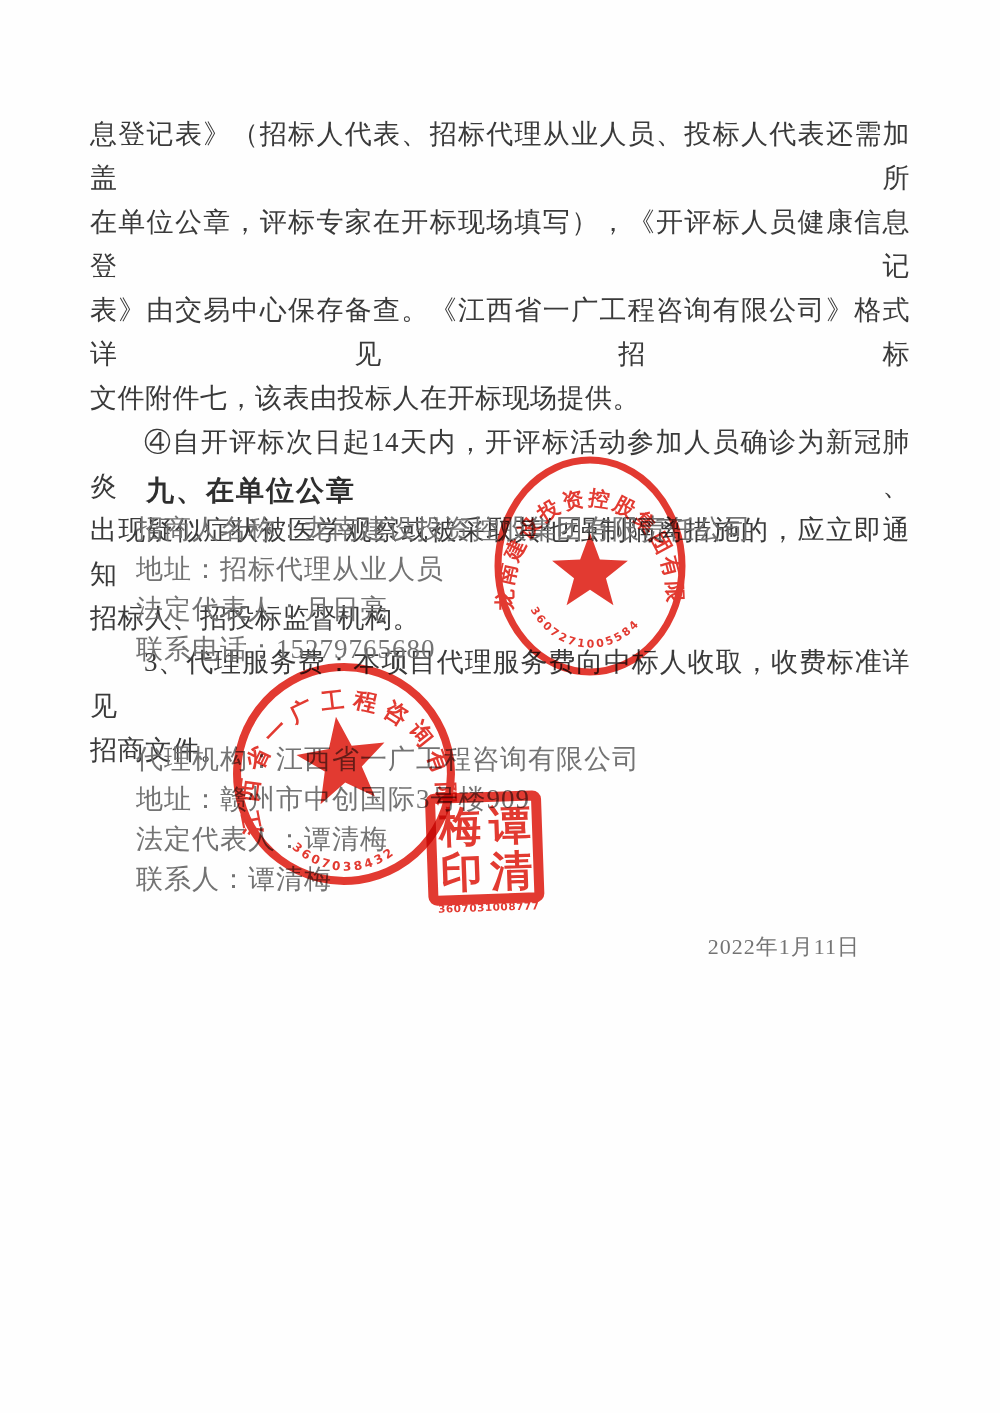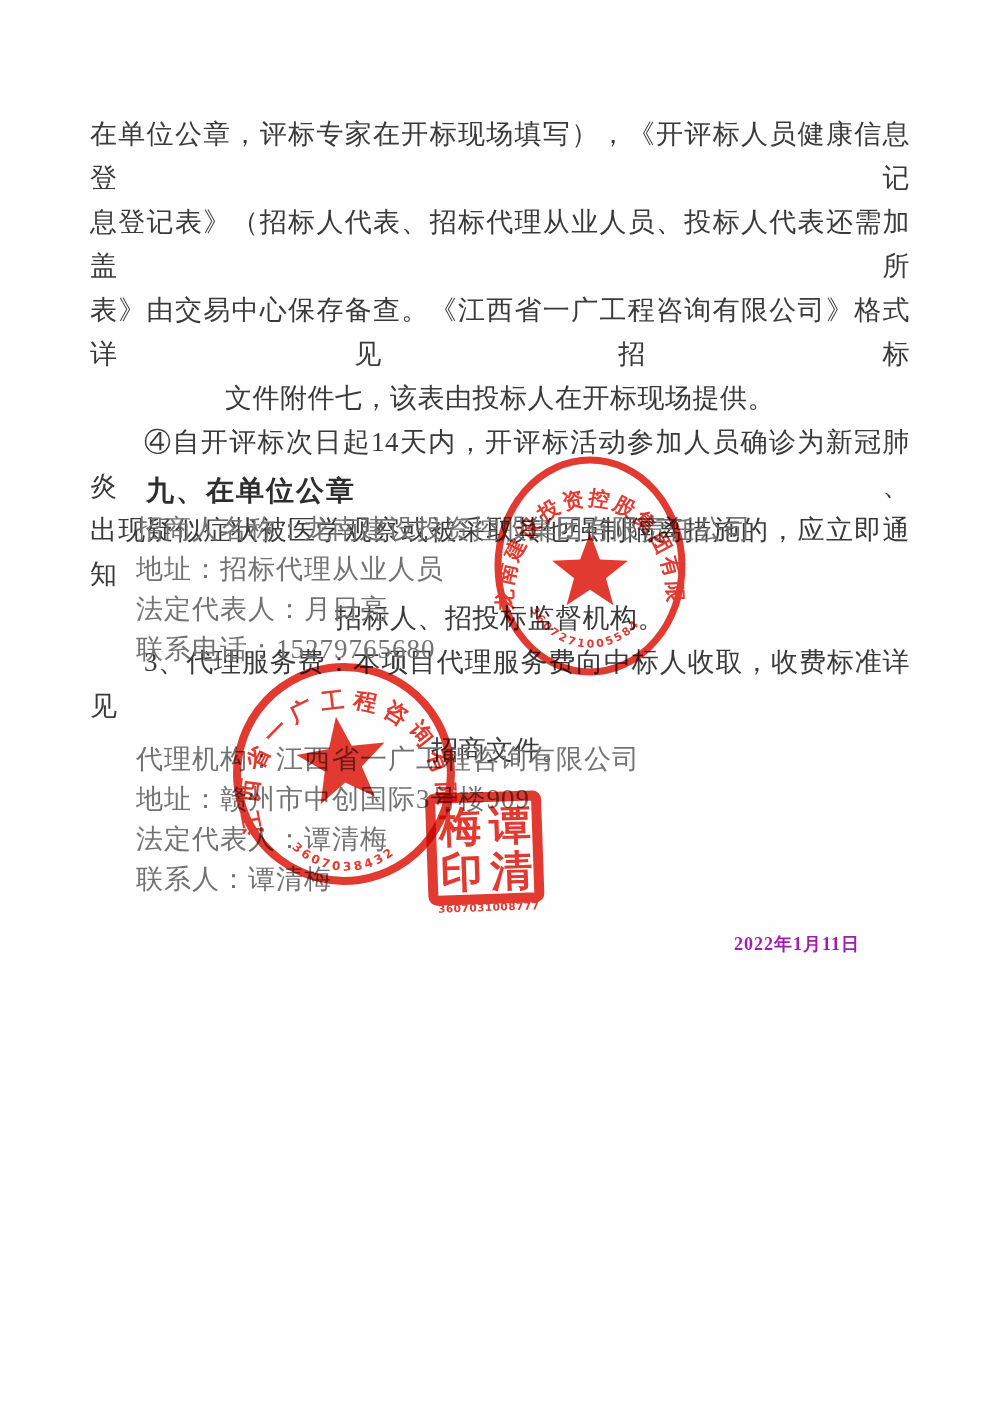--- a/index.html
+++ b/index.html
@@ -9,41 +9,41 @@
     font-family:"Liberation Serif","DejaVu Serif",serif;
     position:relative;overflow:hidden;
   }
   .page{position:absolute;inset:0;background:#fefefe;}
   
   .text-col{
     position:absolute;left:90px;top:112px;width:820px;
     font-size:27px;line-height:44px;color:#3a3a3a;
     letter-spacing:0.5px;
   }
-  .line{white-space:nowrap;text-align:center;}
+  .line{white-space:nowrap;}
   .line.jfy{white-space:normal;text-align:justify;text-align-last:justify;}
   .line.ind{text-indent:54px;}
   
   .heading{
     position:absolute;left:146px;top:472px;
     font-family:"Liberation Sans","DejaVu Sans",sans-serif;
     font-weight:700;font-size:28px;color:#2e2e2e;letter-spacing:2px;
   }
   
   .contact{
     position:absolute;left:136px;width:700px;
     font-size:27px;color:#737373;letter-spacing:1px;
   }
   .contact .cline{height:40px;line-height:34px;white-space:nowrap;}
   #contact1{top:512px;}
   #contact2{top:742px;}
   
   .date-line{
     position:absolute;right:140px;top:932px;
-    font-size:18px;color:#a21caf;letter-spacing:1px;font-weight:bold;
+    font-size:22px;color:#737373;letter-spacing:1px;
   }
   
   .seal{position:absolute;mix-blend-mode:multiply;opacity:0.9;}
   #seal-inviter{left:490px;top:452px;width:200px;height:228px;}
   #seal-agency{left:228px;top:658px;width:232px;height:232px;transform:rotate(-8deg);}
   #seal-name{left:424px;top:790px;width:126px;height:132px;transform:rotate(-2deg);}
   .seal svg{display:block;width:100%;height:100%;}
   .seal-stroke{fill:none;stroke:#e0241a;}
   .seal-fill{fill:#e0241a;}
   .seal-arc-text{fill:#e0241a;font-weight:700;
@@ -51,22 +51,22 @@
   .seal-num{fill:#e0241a;font-family:"DejaVu Sans","Liberation Sans",sans-serif;font-weight:700;}
   .sq-char{fill:#e0241a;font-weight:700;font-size:42px;text-anchor:middle;
     font-family:"Liberation Serif","DejaVu Serif",serif;}
 </style>
 </head>
 <body>
 
 <div class="page">
 
   <div class="text-col">
+    <div class="line jfy">息登记表》（招标人代表、招标代理从业人员、投标人代表还需加盖所</div>
     <div class="line jfy">在单位公章，评标专家在开标现场填写），《开评标人员健康信息登记</div>
-    <div class="line jfy">息登记表》（招标人代表、招标代理从业人员、投标人代表还需加盖所</div>
     <div class="line jfy">表》由交易中心保存备查。《江西省一广工程咨询有限公司》格式详见招标</div>
     <div class="line">文件附件七，该表由投标人在开标现场提供。</div>
     <div class="line jfy ind">④自开评标次日起14天内，开评标活动参加人员确诊为新冠肺炎、</div>
     <div class="line jfy">出现疑似症状被医学观察或被采取其他强制隔离措施的，应立即通知</div>
     <div class="line">招标人、招投标监督机构。</div>
     <div class="line jfy ind">3、代理服务费：本项目代理服务费向中标人收取，收费标准详见</div>
     <div class="line">招商文件。</div>
   </div>
 
   <div class="heading">九、在单位公章</div>

